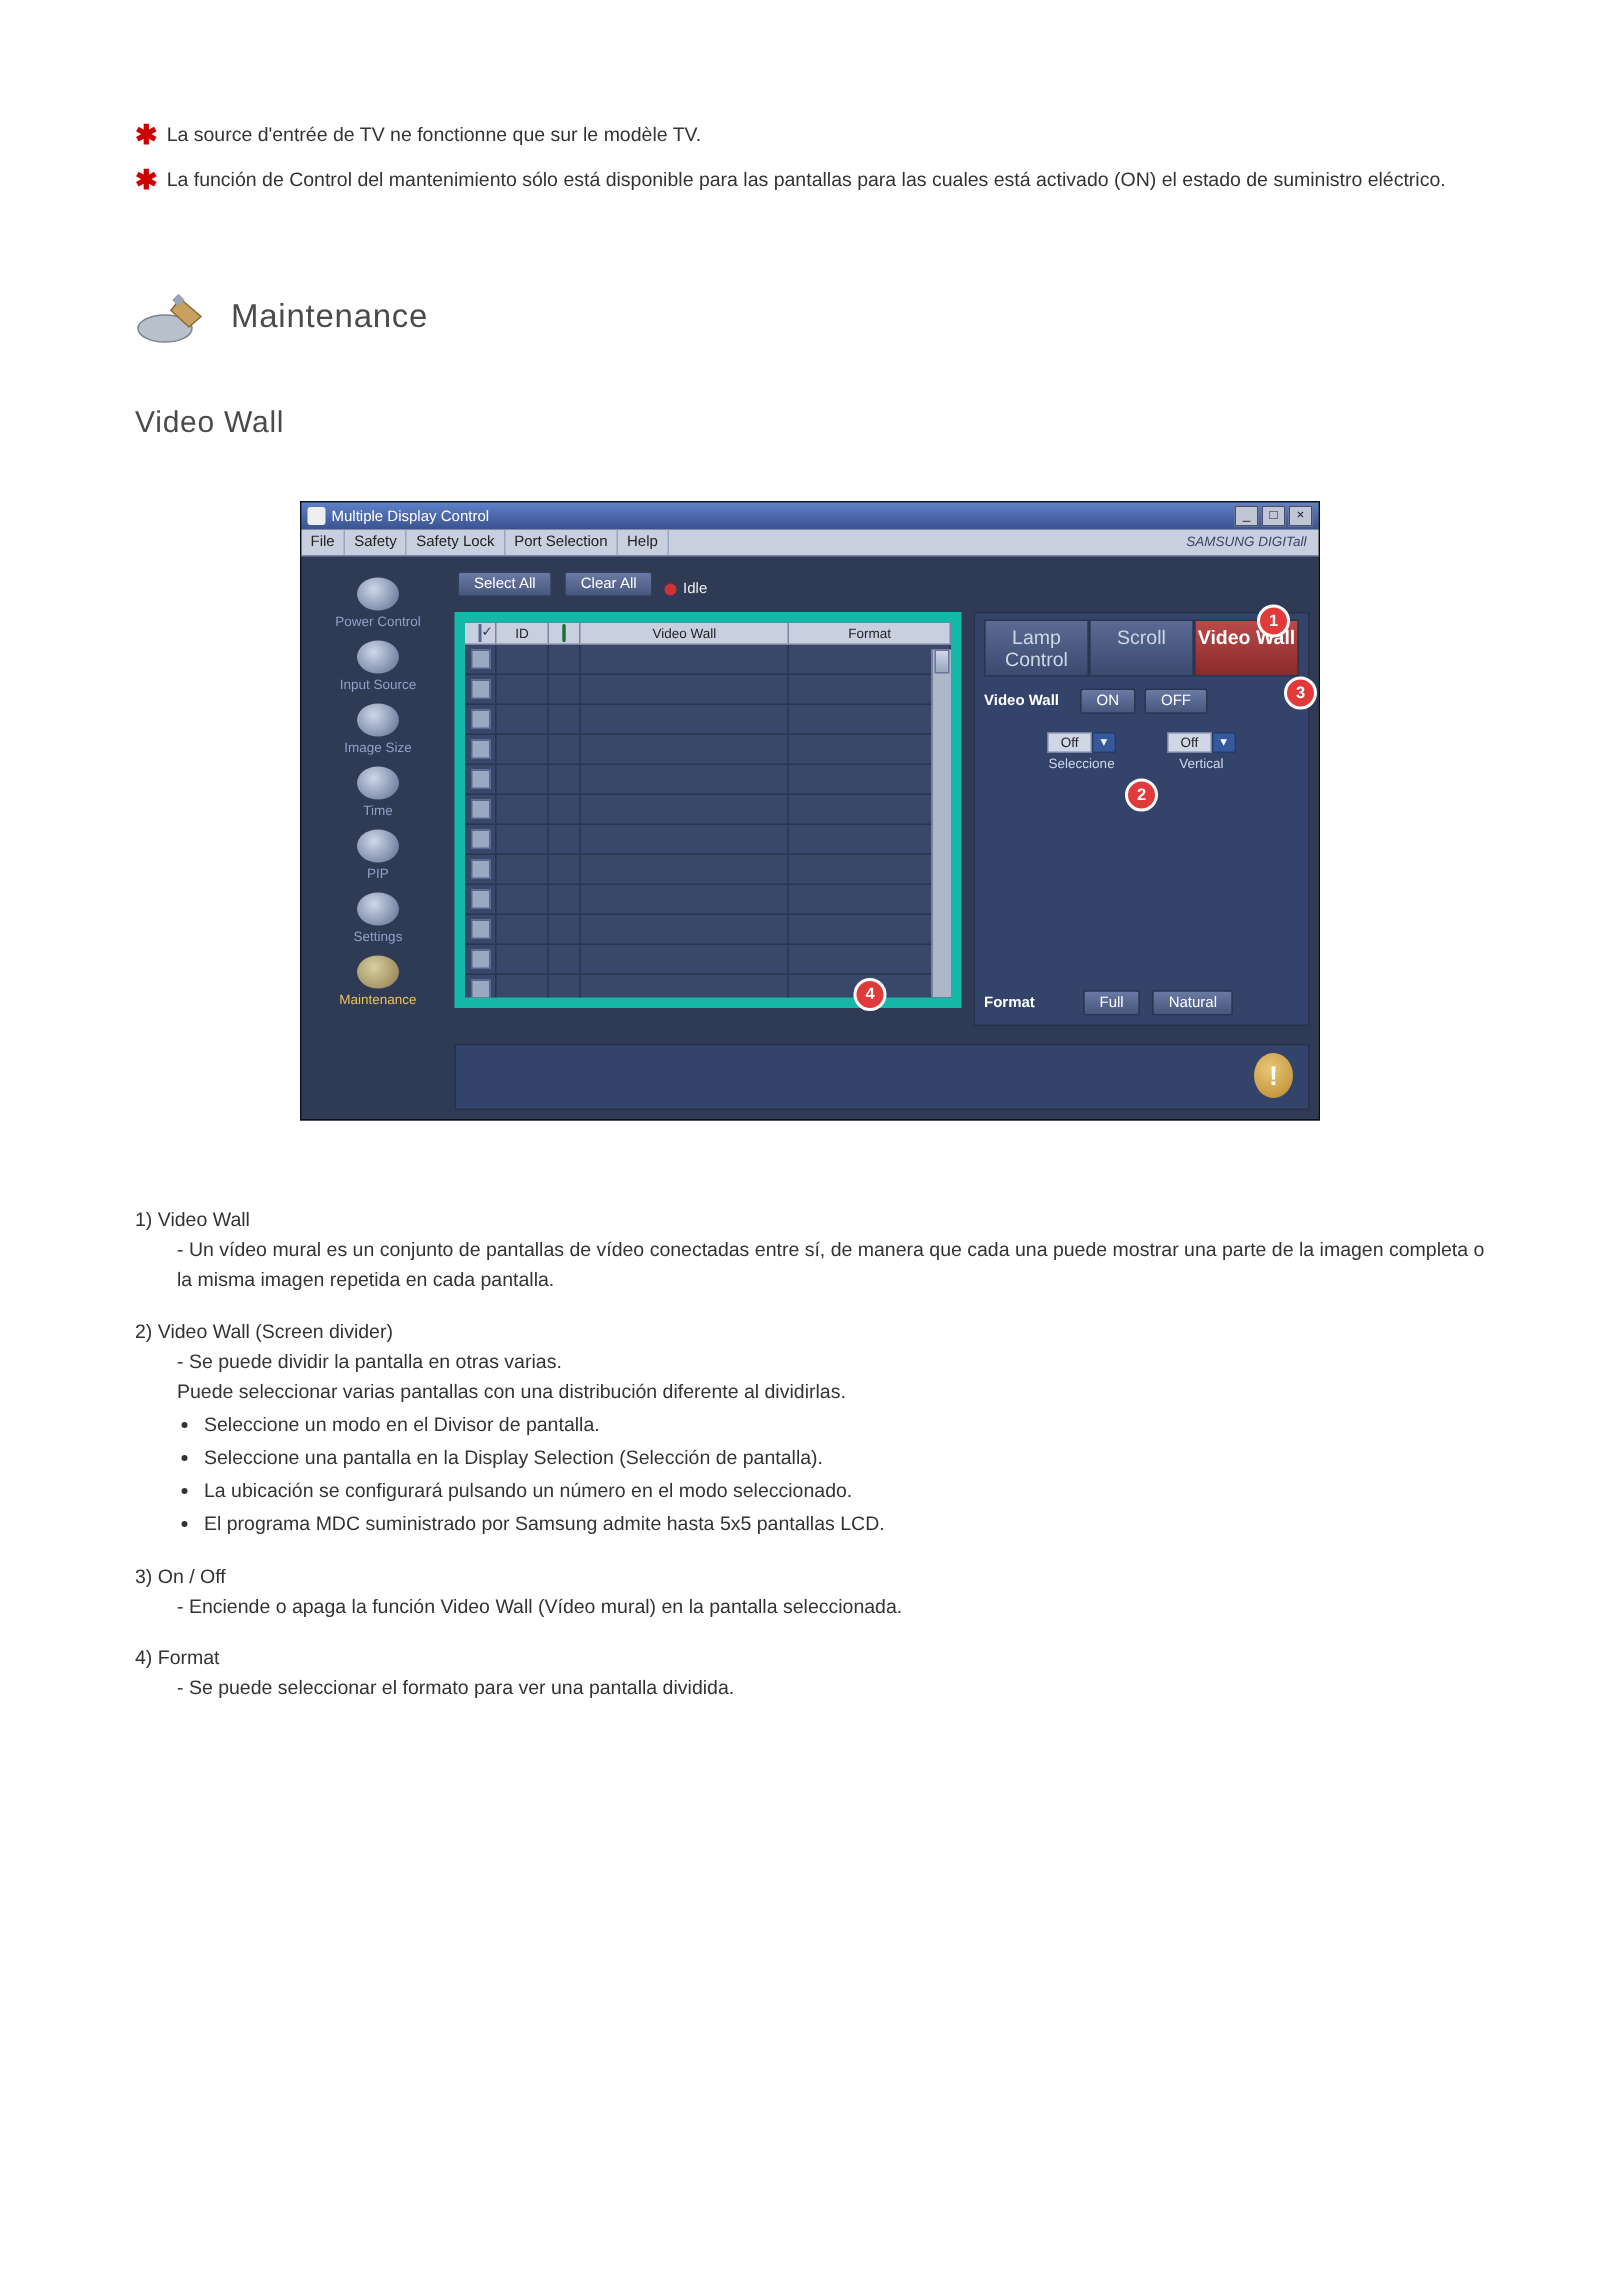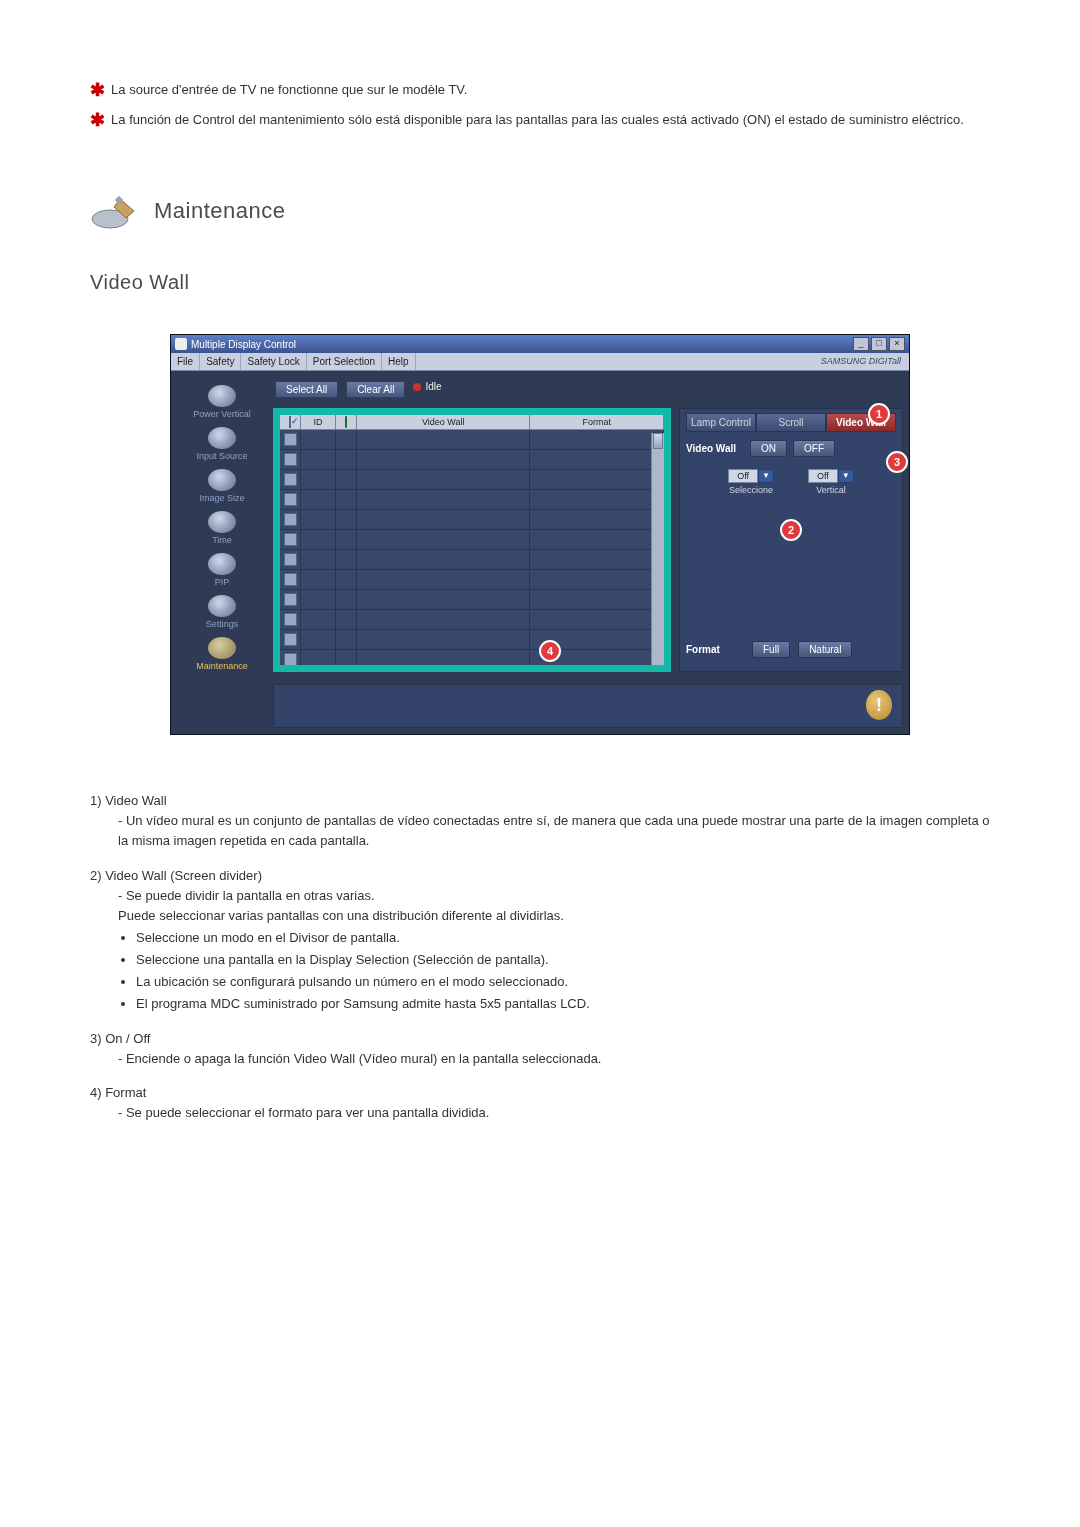--- a/index.html
+++ b/index.html
@@ -58,21 +58,21 @@
     margin: 0;
     padding-left: 26px;
   }
   ol.main-ol > li {
     line-height: 1.5;
     margin-bottom: 4px;
   }
   
   .app-wrap {
     margin: 40px auto 50px auto;
-    width: 740px;
+    width: 680px;
   }
   .app-window {
     background: #2f3a55;
     border: 1px solid #0a0f1c;
     font-size: 10px;
     color: #cfd6e6;
     
   }
   .title-bar {
     display: flex;
@@ -139,21 +139,21 @@
     background: radial-gradient(circle at 40% 35%, #d8cfa0, #8c7a4a);
   }
   .grid-area {
     flex:1;
     display:flex;
     flex-direction:column;
     gap:6px;
   }
   .toolbar-row {
     display:flex;
-    align-items:flex-start;
+    align-items:flex-end;
     gap:8px;
     padding:4px 2px;
   }
   .tbtn {
     background:linear-gradient(#6a7aa4,#46567c);
     border:1px solid #30405c;
     color:#fff;
     padding:2px 10px;
     font-size:10px;
     border-radius:2px;
@@ -215,21 +215,21 @@
     width:210px;
     background:#34436a;
     border:1px solid #26324c;
     padding:4px 6px 6px 6px;
     position:relative;
   }
   .ctabs {
     display:flex;
     gap:0;
     margin-bottom:4px;
-    font-size:10px;
+    font-size:13px;
   }
   .ctab {
     flex:1;
     text-align:center;
     padding:3px 0;
     background:linear-gradient(#5a6a92,#3c4a70);
     border:1px solid #2a3550;
     color:#cfd6e6;
   }
   .ctab.active {
@@ -349,21 +349,21 @@
         <span class="menu-item">Help</span>
         <span class="menu-spacer"></span>
         <span class="brand">SAMSUNG DIGITall</span>
       </div>
 
       <div class="app-body">
 
         <div class="sidebar">
           <div class="side-item">
             <div class="ico"></div>
-            <span>Power Vertical</span>
+            <span>Power Control</span>
           </div>
           <div class="side-item">
             <div class="ico"></div>
             <span>Input Source</span>
           </div>
           <div class="side-item">
             <div class="ico"></div>
             <span>Image Size</span>
           </div>
           <div class="side-item">

